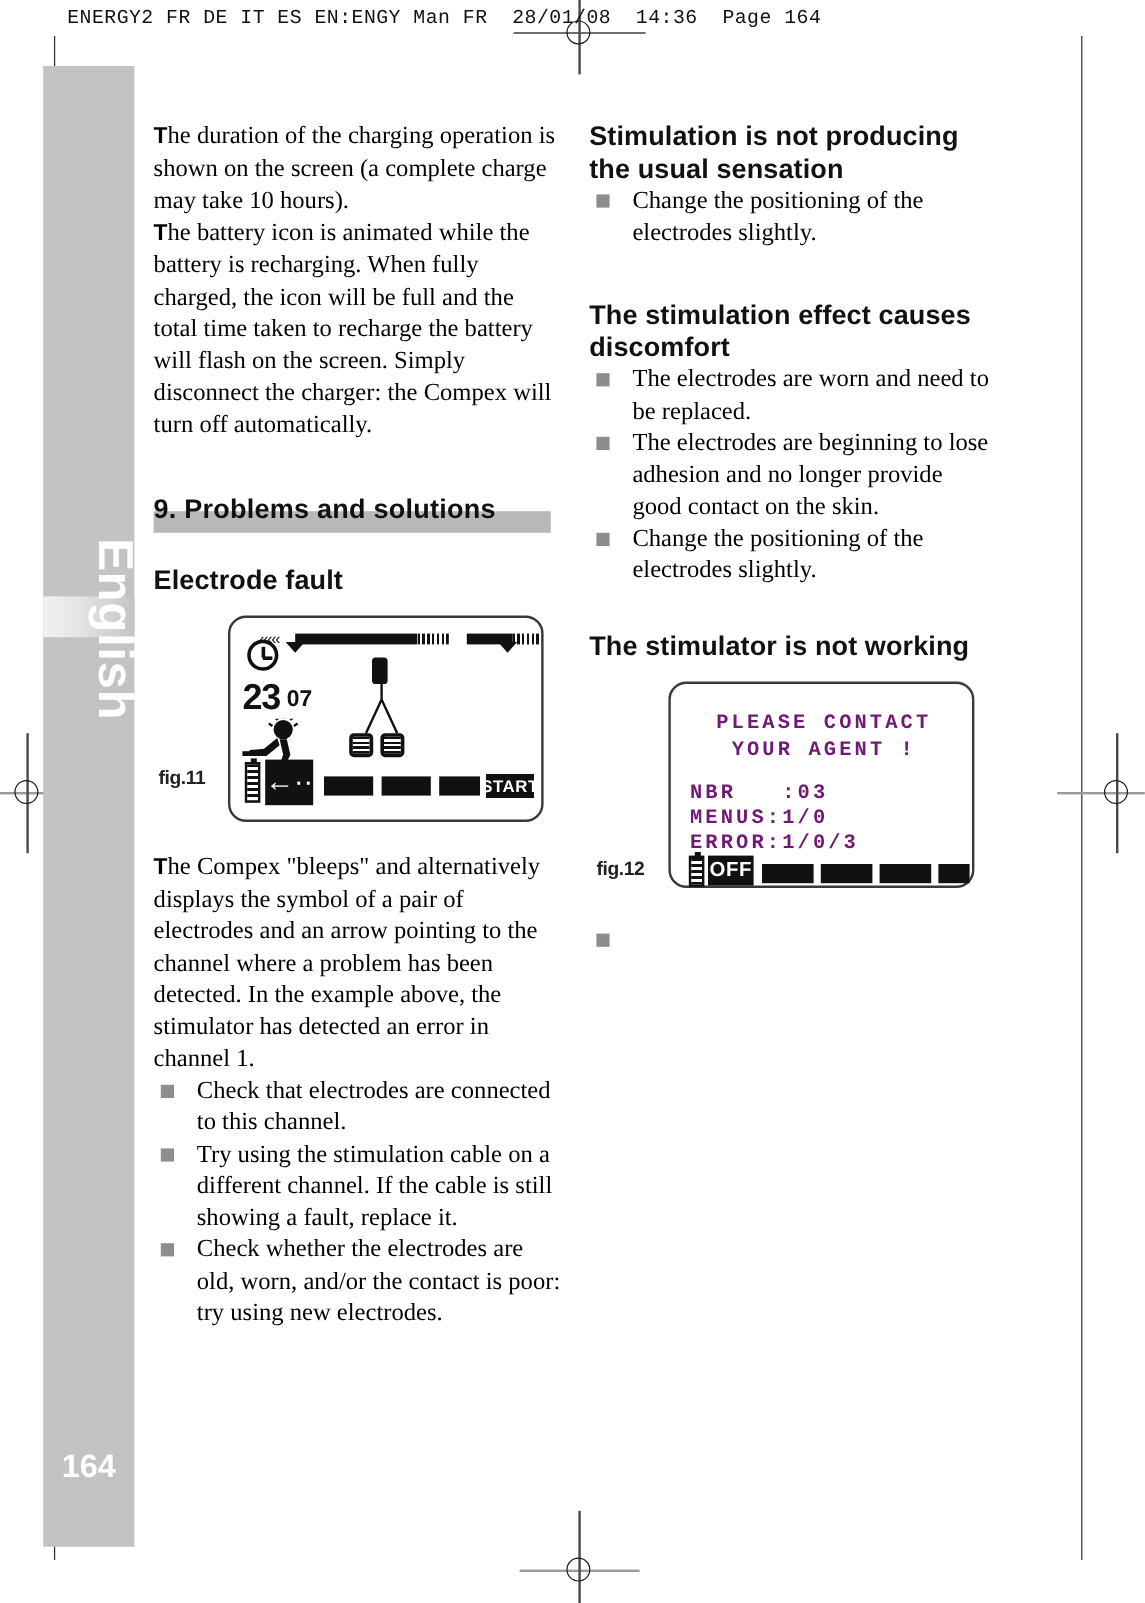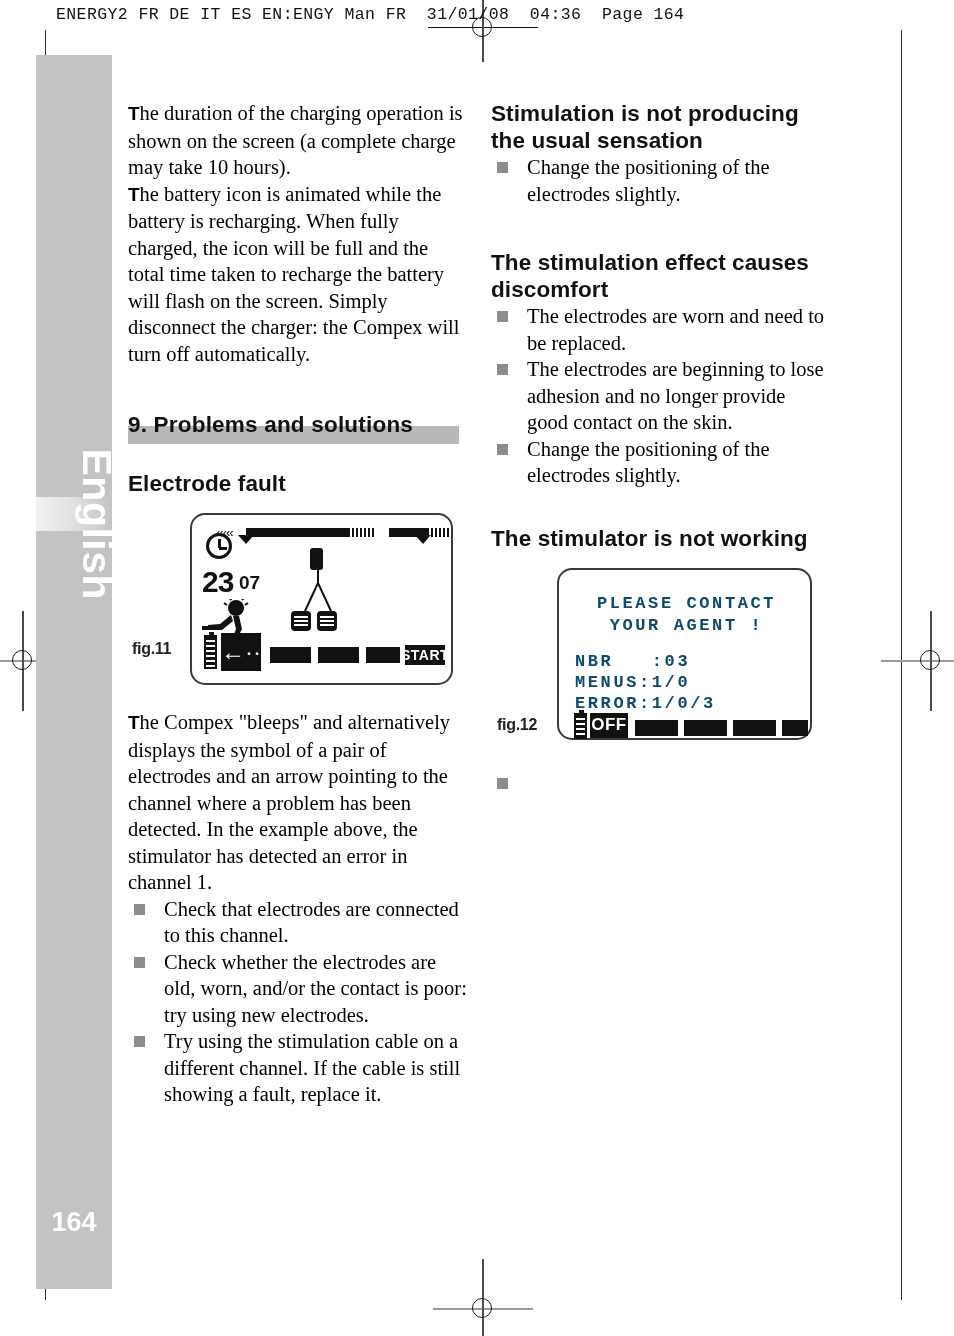--- a/index.html
+++ b/index.html
@@ -160,21 +160,21 @@
 
   .blackbtn{position:absolute;background:#111;}
   .invbox{position:absolute;background:#111;color:#ffffff;
     font-family:"Liberation Sans",sans-serif;font-weight:bold;font-size:14px;
     display:flex;align-items:center;justify-content:center;letter-spacing:0.5px;}
   .arrowbox{position:absolute;background:#111;display:flex;align-items:center;justify-content:center;}
   .arrowbox .ar{color:#fff;font-size:24px;line-height:20px;font-family:"Liberation Sans",sans-serif;}
 
   .lcdtext{position:absolute;
     font-family:"Liberation Mono","DejaVu Sans Mono",monospace;
-    font-weight:bold;font-size:17px;color:#0c4a6e;letter-spacing:2.6px;white-space:pre;}
+    font-weight:bold;font-size:17px;color:#701a75;letter-spacing:2.6px;white-space:pre;}
   .lcdtext.center{text-align:center;}
 
   .athlete{position:absolute;}
 </style>
 </head>
 <body>
 
 <div class="page">
 
   <div class="trimline" id="trim-left"></div>
@@ -195,21 +195,21 @@
       <div class="vl"></div>
       <div class="circ"></div>
   </div>
   <div class="regmark" id="reg-bottom">
     <div class="hl"></div>
       <div class="vl"></div>
       <div class="circ"></div>
   </div>
 
   <div id="header-bar">
-    <div id="header-text">ENERGY2 FR DE IT ES EN:ENGY Man FR  31/01/08  04:36  Page 164</div>
+    <div id="header-text">ENERGY2 FR DE IT ES EN:ENGY Man FR  28/01/08  14:36  Page 164</div>
   </div>
 
   <div id="sidebar">
     <div id="sidebar-gradient"></div>
     <div id="sidebar-lang">English</div>
     <div id="sidebar-pagenum">164</div>
   </div>
 
   <div class="column" id="col-left">
 
@@ -267,22 +267,22 @@
           <div class="invbox" style="left:213px;top:130px;width:40px;height:20px;">START</div>
 
         </div>
       </div>
     </div>
 
     <p class="body" style="margin-top:6px;"><span class="dropcap">T</span><span>he Compex "bleeps" and alternatively displays the symbol of a pair of electrodes and an arrow pointing to the channel where a problem has been detected. In the example above, the stimulator has detected an error in channel 1.</span></p>
 
     <ul class="bullets">
       <li><span class="bullet"></span><span>Check that electrodes are connected to this channel.</span></li>
+      <li><span class="bullet"></span><span>Try using the stimulation cable on a different channel. If the cable is still showing a fault, replace it.</span></li>
       <li><span class="bullet"></span><span>Check whether the electrodes are old, worn, and/or the contact is poor: try using new electrodes.</span></li>
-      <li><span class="bullet"></span><span>Try using the stimulation cable on a different channel. If the cable is still showing a fault, replace it.</span></li>
     </ul>
 
   </div>
 
   <div class="column" id="col-right">
 
     <h3 class="sub">Stimulation is not producing the usual sensation</h3>
     <ul class="bullets">
       <li><span class="bullet"></span><span>Change the positioning of the electrodes slightly.</span></li>
     </ul>

